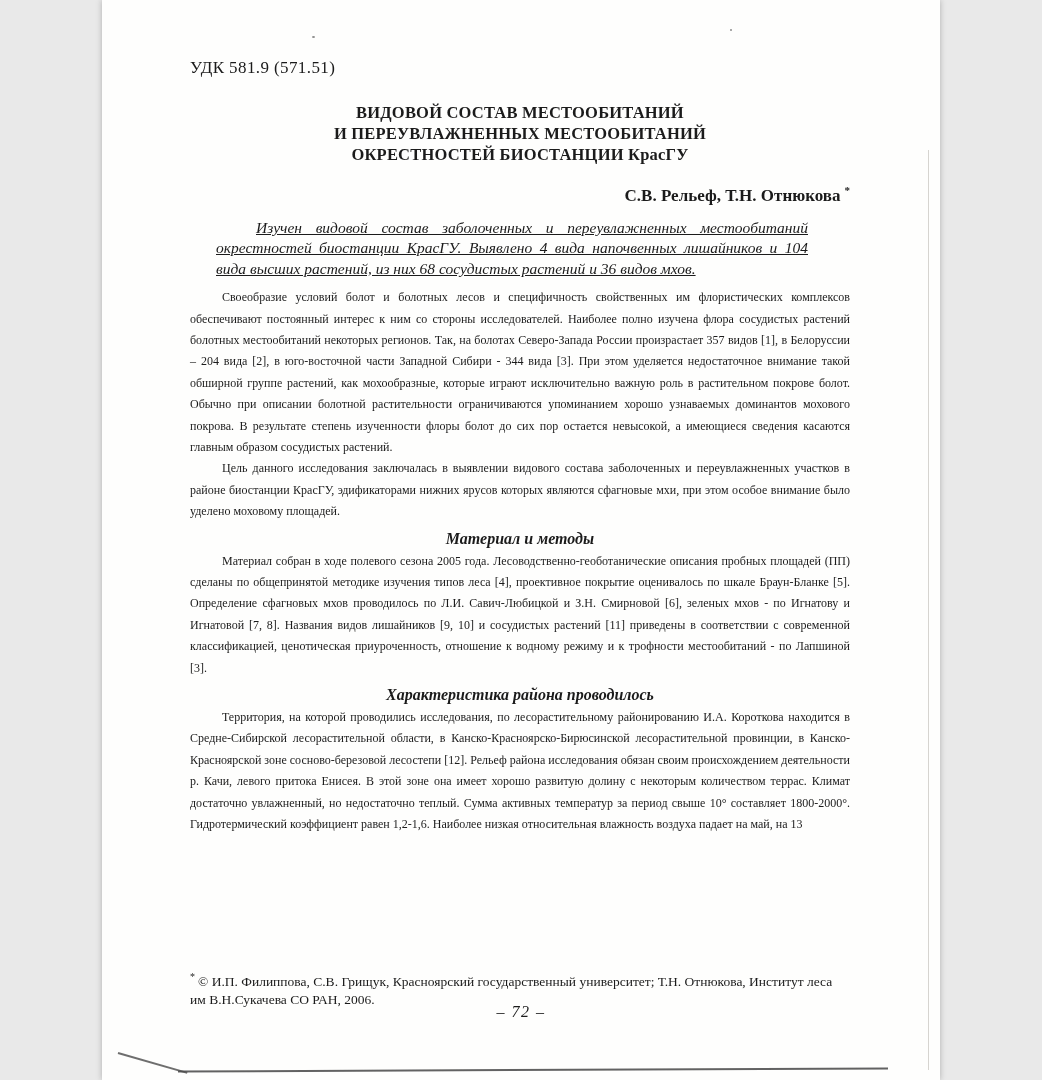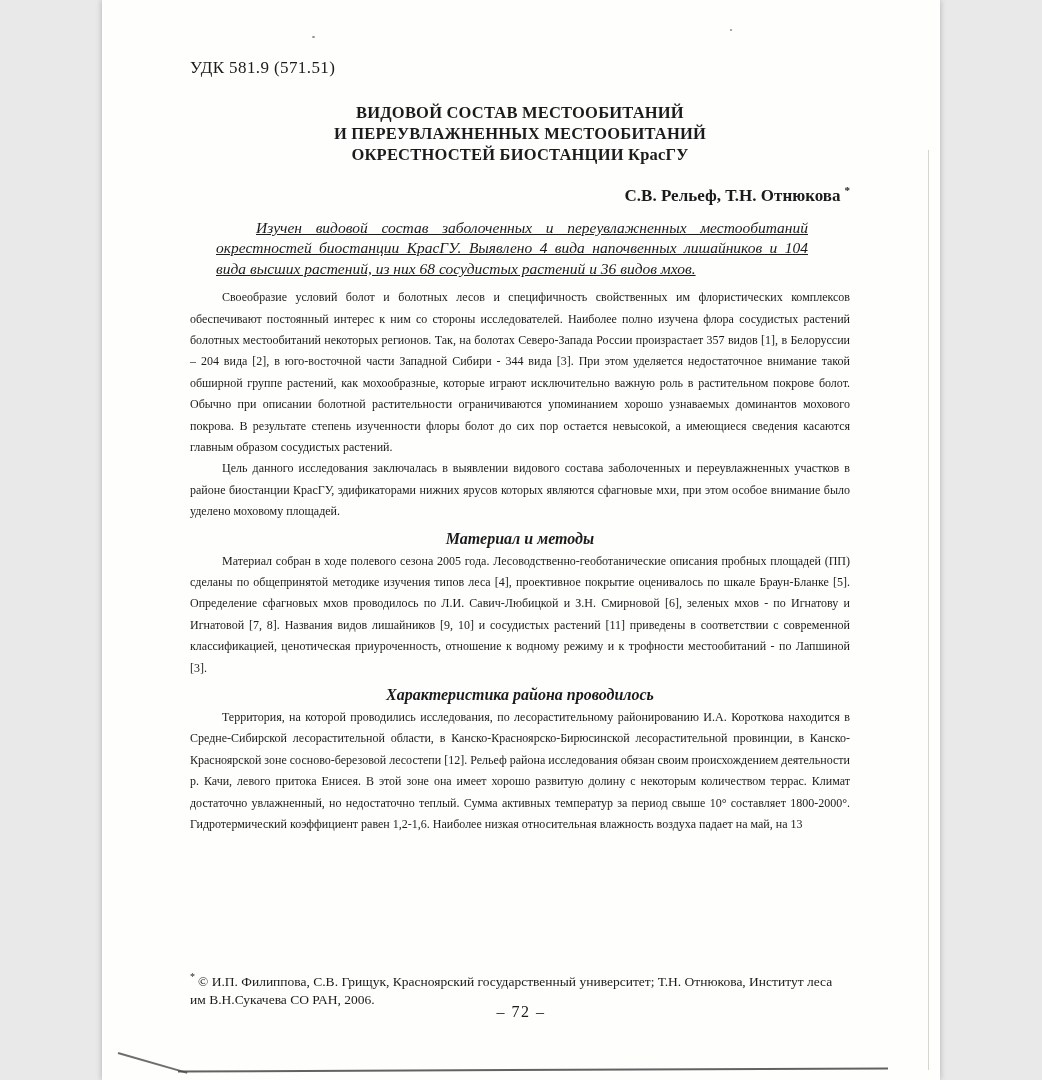--- a/index.html
+++ b/index.html
@@ -83,20 +83,21 @@
     font-size: 10px;
     margin-right: 3px;
   }
   .page-number {
     position: absolute;
     left: 0;
     right: 0;
     top: 1003px;
     text-align: center;
     font-size: 16px;
+    font-style: italic;
     letter-spacing: 1.5px;
   }
   
   .speck {
     position: absolute;
     background: #8d8d8d;
     border-radius: 50%;
   }
   .speck-1 { left: 210px; top: 36px; width: 3px; height: 2px; }
   .speck-2 { left: 628px; top: 29px; width: 2px; height: 2px; }

